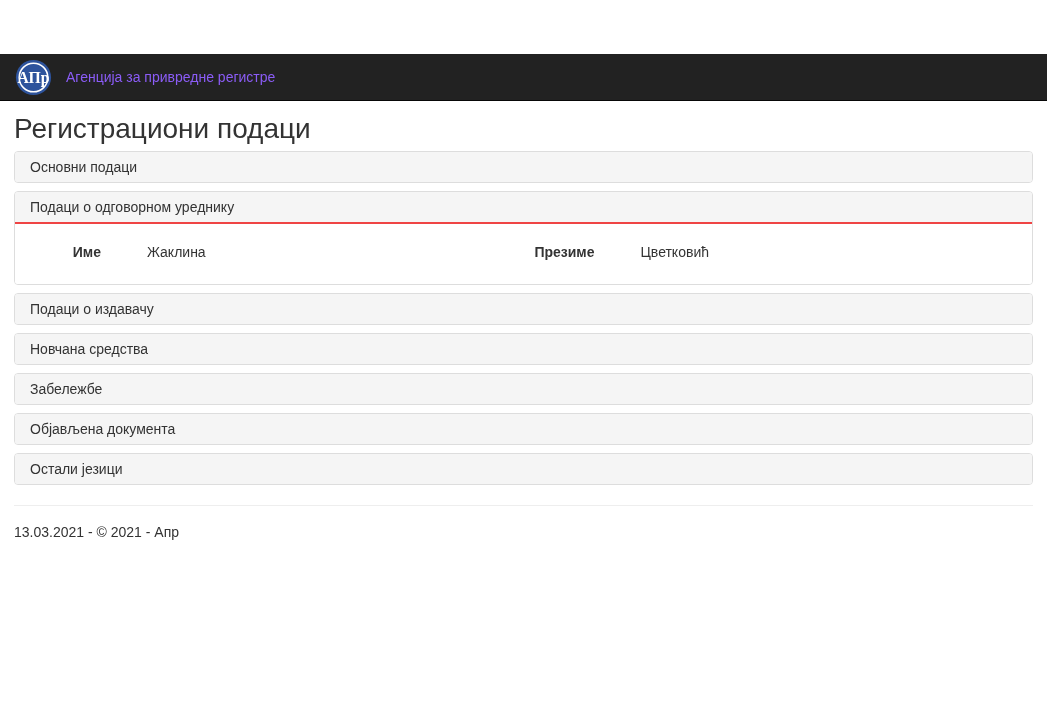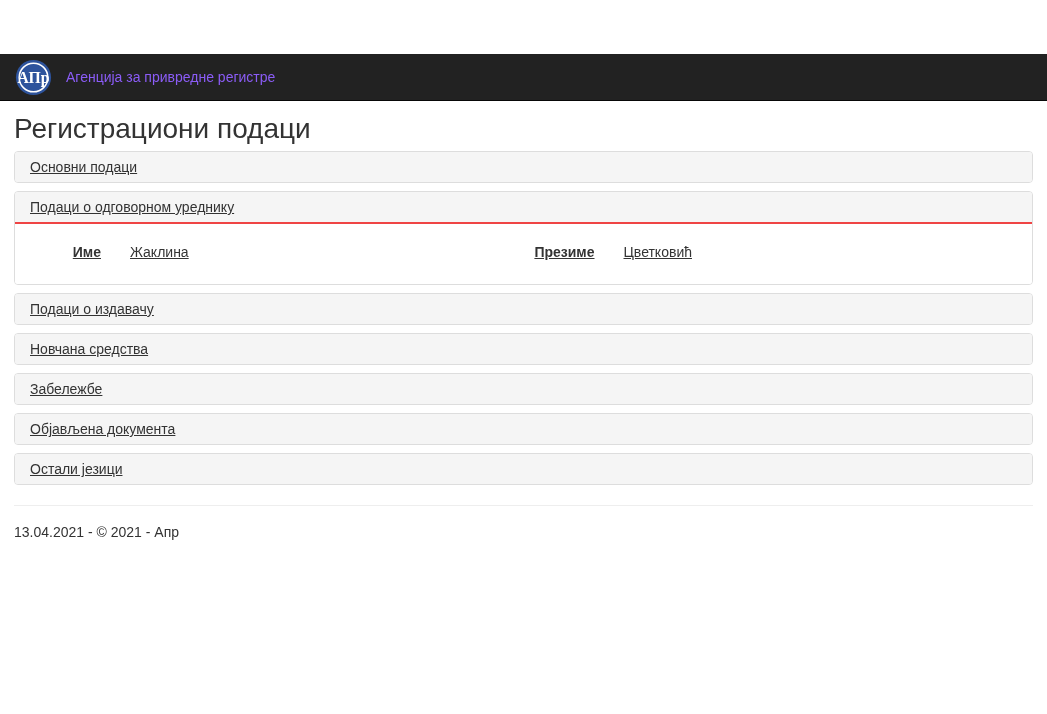--- a/index.html
+++ b/index.html
@@ -48,21 +48,20 @@
     margin-bottom: 6px;
     line-height: 32px;
   }
   .panel-group { margin-bottom: 20px; }
   .panel {
     border: 1px solid #dddddd;
     border-radius: 4px;
     margin-bottom: 8px;
     background: #ffffff;
     overflow: hidden;
-    text-decoration: underline;
   }
   .panel-heading {
     background: #f5f5f5;
     padding: 5px 15px;
     font-size: 14px;
     line-height: 20px;
     color: #333333;
     cursor: pointer;
   }
   .panel.expanded .panel-heading {
@@ -83,21 +82,21 @@
   }
   .field-label {
     font-weight: bold;
     font-size: 14px;
     width: 71px;
     text-align: right;
     flex: 0 0 auto;
   }
   .field-value {
     font-size: 14px;
-    margin-left: 29px;
+    margin-left: 46px;
   }
   .footer-hr {
     border: none;
     border-top: 1px solid #eeeeee;
     margin: 20px 0 0 0;
   }
   .footer-text {
     padding-top: 18px;
     font-size: 14px;
     color: #333333;
@@ -164,14 +163,14 @@
     </div>
 
     <div class="panel">
       <div class="panel-heading">Остали језици</div>
     </div>
 
 
   </div>
 
   <hr class="footer-hr">
-  <footer class="footer-text">13.04.2021 - © 2021 - Апр</footer>
+  <footer class="footer-text">13.03.2021 - © 2021 - Апр</footer>
 </main>
 
 </body></html>

